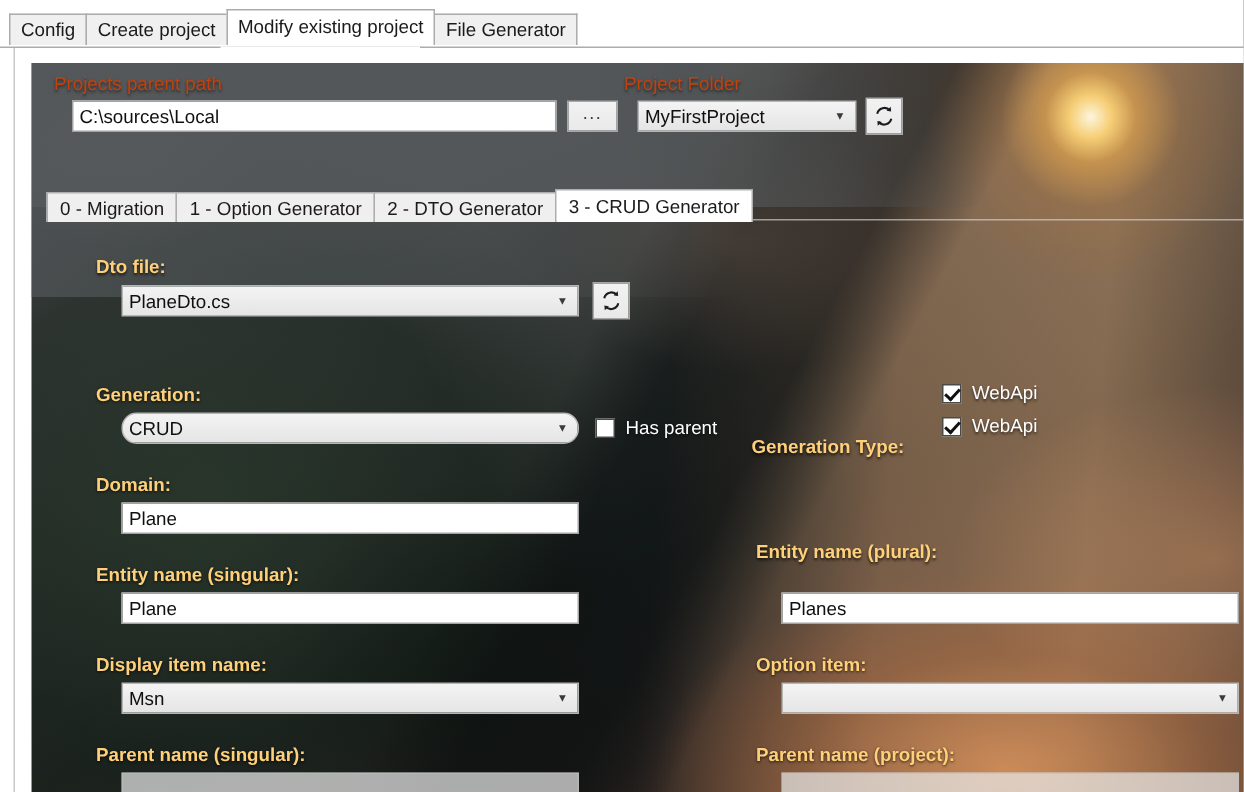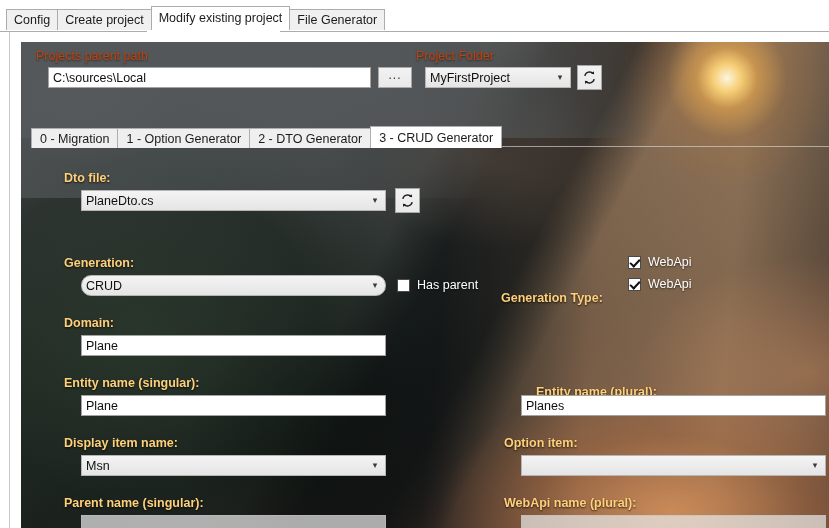--- a/index.html
+++ b/index.html
@@ -394,37 +394,37 @@
           <span class="cbx checked"></span>
           <span>WebApi</span>
         </div>
 
         <div class="field-label gold" style="left:33px; top:169px;">Domain:</div>
         <div class="textbox" style="left:50px; top:188px; width:305px;">Plane</div>
 
         <div class="field-label gold" style="left:33px; top:229px;">Entity name (singular):</div>
         <div class="textbox" style="left:50px; top:248px; width:305px;">Plane</div>
 
-        <div class="field-label gold" style="left:473px; top:238px;margin-left:32px;">Entity name (plural):</div>
+        <div class="field-label gold" style="left:473px; top:214px;">Entity name (plural):</div>
         <div class="textbox" style="left:490px; top:248px; width:305px;">Planes</div>
 
         <div class="field-label gold" style="left:33px; top:289px;">Display item name:</div>
         <div class="combobox" style="left:50px; top:308px; width:305px;">
           <span class="cb-text">Msn</span>
           <span class="cb-arrow">▾</span>
         </div>
 
         <div class="field-label gold" style="left:473px; top:289px;">Option item:</div>
         <div class="combobox" style="left:490px; top:308px; width:305px;">
           <span class="cb-text"></span>
           <span class="cb-arrow">▾</span>
         </div>
 
         <div class="field-label gold" style="left:33px; top:349px;">Parent name (singular):</div>
         <div class="textbox disabled" style="left:50px; top:368px; width:305px;"></div>
 
-        <div class="field-label gold" style="left:473px; top:349px;">WebApi name (plural):</div>
+        <div class="field-label gold" style="left:473px; top:349px;">Parent name (project):</div>
         <div class="textbox disabled" style="left:490px; top:368px; width:305px;"></div>
 
       </div>
     </div>
   </div>
 </div>
 
 </body></html>

